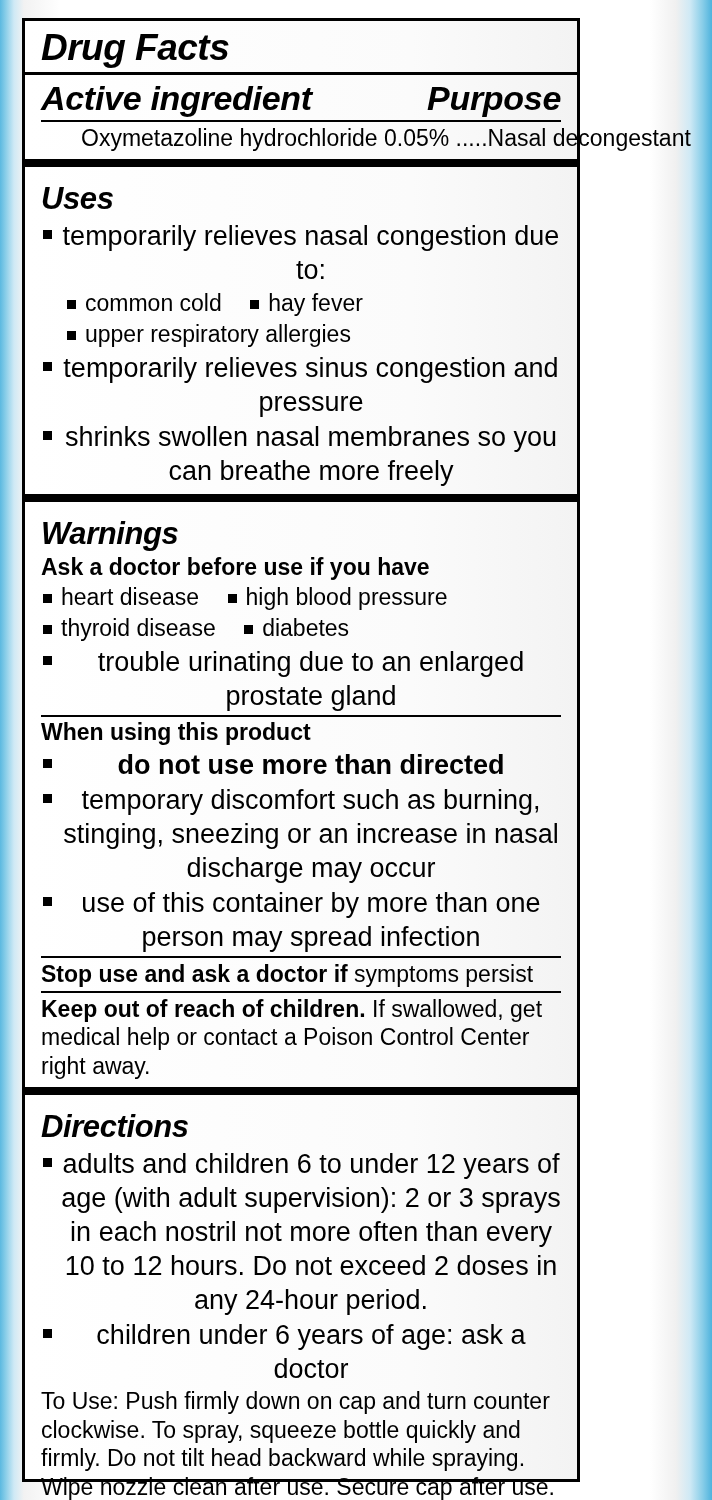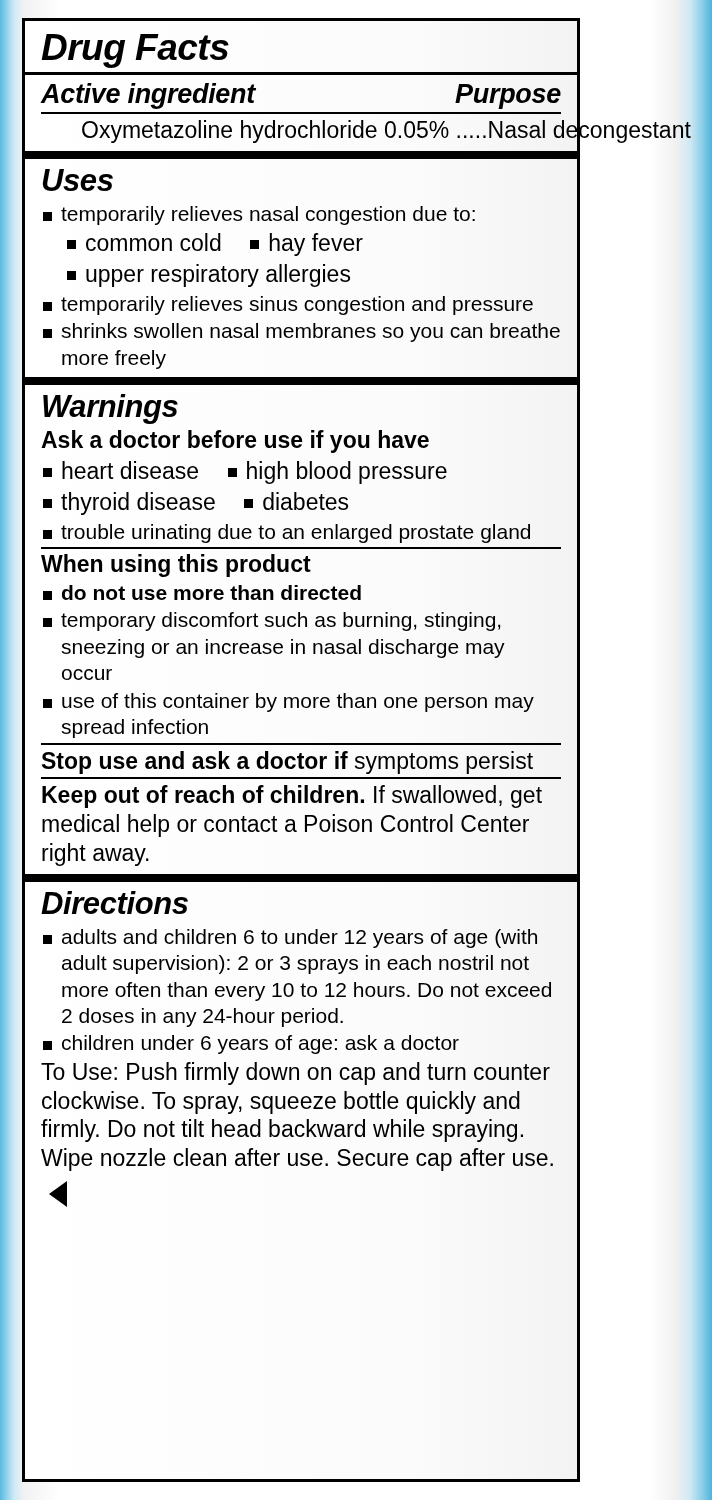--- a/index.html
+++ b/index.html
@@ -50,62 +50,63 @@
     margin: 4px 0 4px 0;
   }
   .band {
     border-top: 8px solid #000;
     margin: 6px 0 0 0;
   }
   .row-head {
     display: flex;
     justify-content: space-between;
     align-items: baseline;
-    font-size: 27px;
+    font-size: 34px;
     font-weight: bold;
     font-style: italic;
     letter-spacing: -0.3px;
   }
   .ing-line {
     font-size: 23px;
     line-height: 1.25;
     margin-top: 1px;
     white-space: nowrap;
     margin-left: 40px;
   }
   .sect-title {
     font-size: 31px;
     font-weight: bold;
     font-style: italic;
     letter-spacing: -0.4px;
-    margin: 4px 0 2px 0;
+    margin: 14px 0 2px 0;
   }
   .sub-bold {
     font-size: 23px;
     font-weight: bold;
     line-height: 1.2;
     margin: 2px 0 1px 0;
   }
   .para {
     font-size: 23px;
     line-height: 1.25;
     margin: 1px 0;
   }
   .para b { font-weight: bold; }
   ul.bullets {
     list-style: none;
     margin: 0;
     padding: 0;
   }
   ul.bullets li {
-    font-size: 21px;
+    font-size: 27px;
     line-height: 1.26;
     position: relative;
     padding-left: 20px;
     margin: 1px 0;
+    text-align: center;
   }
   ul.bullets li::before {
     content: "";
     position: absolute;
     left: 2px;
     top: 11px;
     width: 9px;
     height: 9px;
     background: #000;
   }

